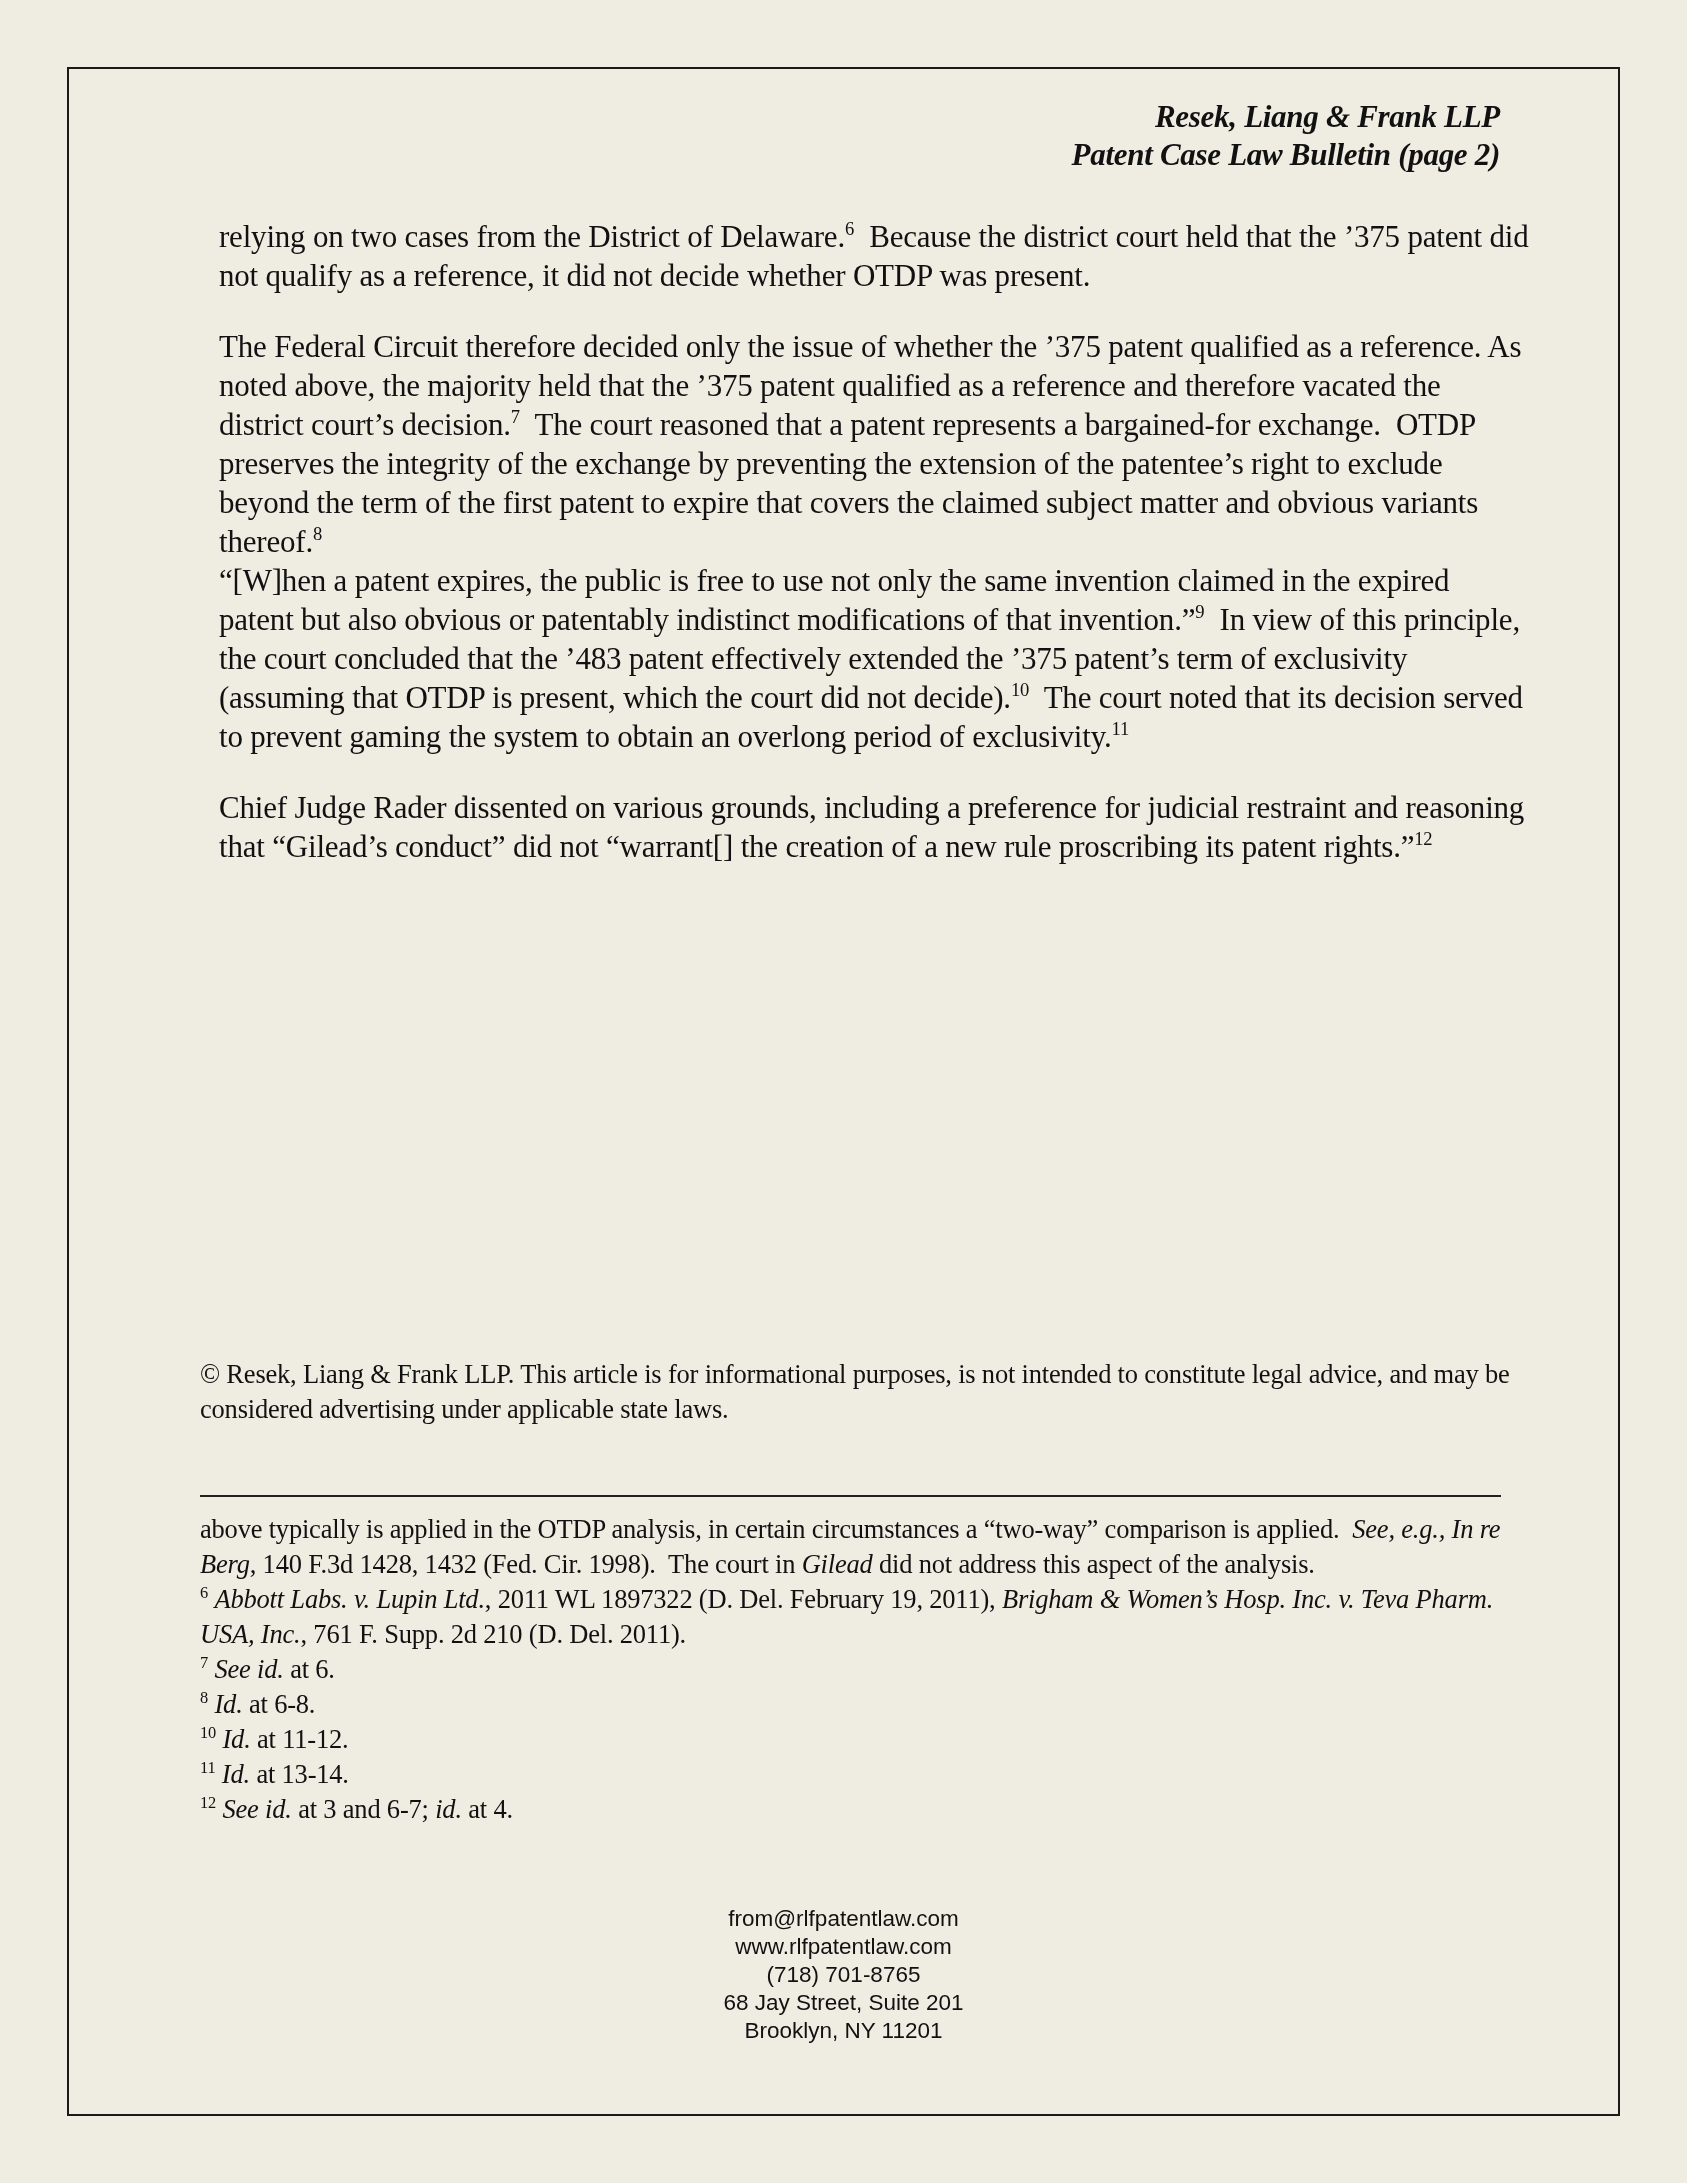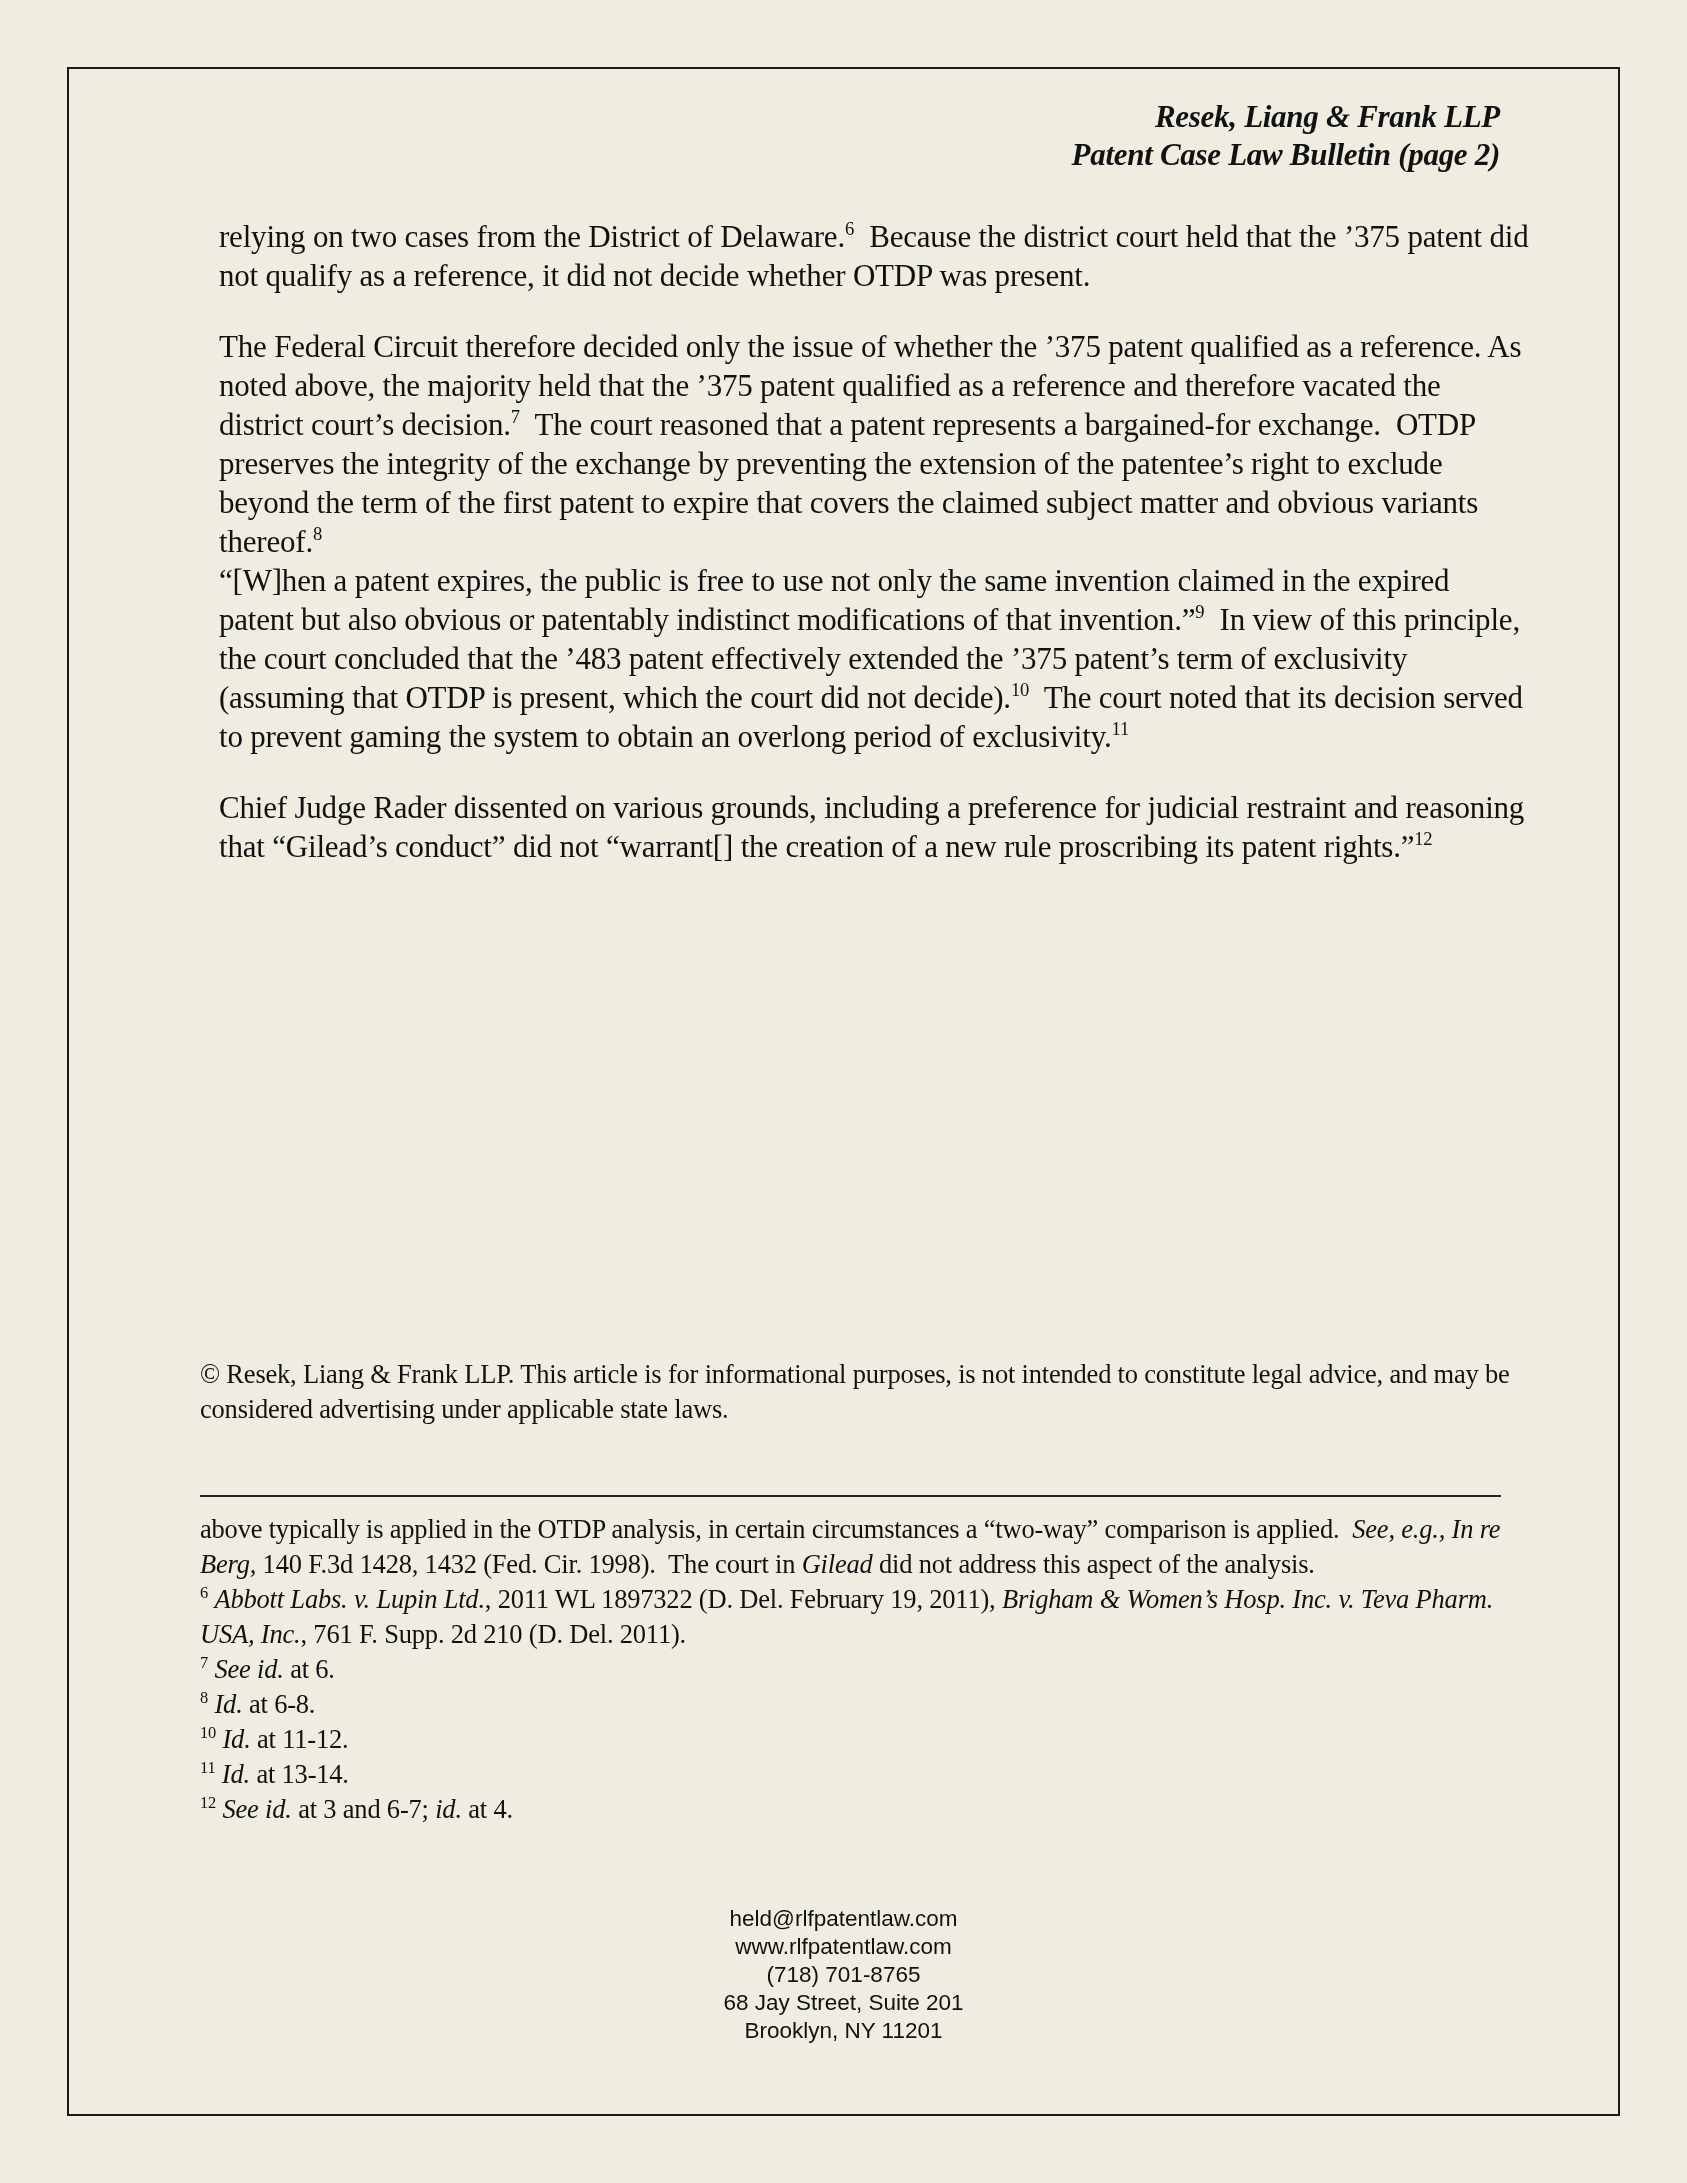--- a/index.html
+++ b/index.html
@@ -103,19 +103,19 @@
   <div style="white-space:pre-wrap"><span>above typically is applied in the OTDP analysis, in certain circumstances a “two-way” comparison is applied.  </span><i>See, e.g.</i><i>, </i><i>In re Berg</i><span>, 140 F.3d 1428, 1432 (Fed. Cir. 1998).  The court in </span><i>Gilead</i><span> did not address this aspect of the analysis.</span></div>
   <div><sup>6</sup> <i>Abbott Labs. v. Lupin Ltd.</i><span>, 2011 WL 1897322 (D. Del. February 19, 2011), </span><i>Brigham &amp; Women’s Hosp. Inc. v. Teva Pharm. USA, Inc.</i><span>, 761 F. Supp. 2d 210 (D. Del. 2011).</span></div>
   <div><sup>7</sup> <i>See id.</i><span> at 6.</span></div>
   <div><sup>8</sup> <i>Id.</i><span> at 6-8.</span></div>
   <div><sup>10</sup> <i>Id.</i><span> at 11-12.</span></div>
   <div><sup>11</sup> <i>Id.</i><span> at 13-14.</span></div>
   <div><sup>12</sup> <i>See id.</i><span> at 3 and 6-7; </span><i>id.</i><span> at 4.</span></div>
 </div>
 
 <div class="contact">
-  <div>held@rlfpatentlaw.com</div>
+  <div>from@rlfpatentlaw.com</div>
   <div>www.rlfpatentlaw.com</div>
   <div>(718) 701-8765</div>
   <div>68 Jay Street, Suite 201</div>
   <div>Brooklyn, NY 11201</div>
 </div>
 
 
 </body></html>

